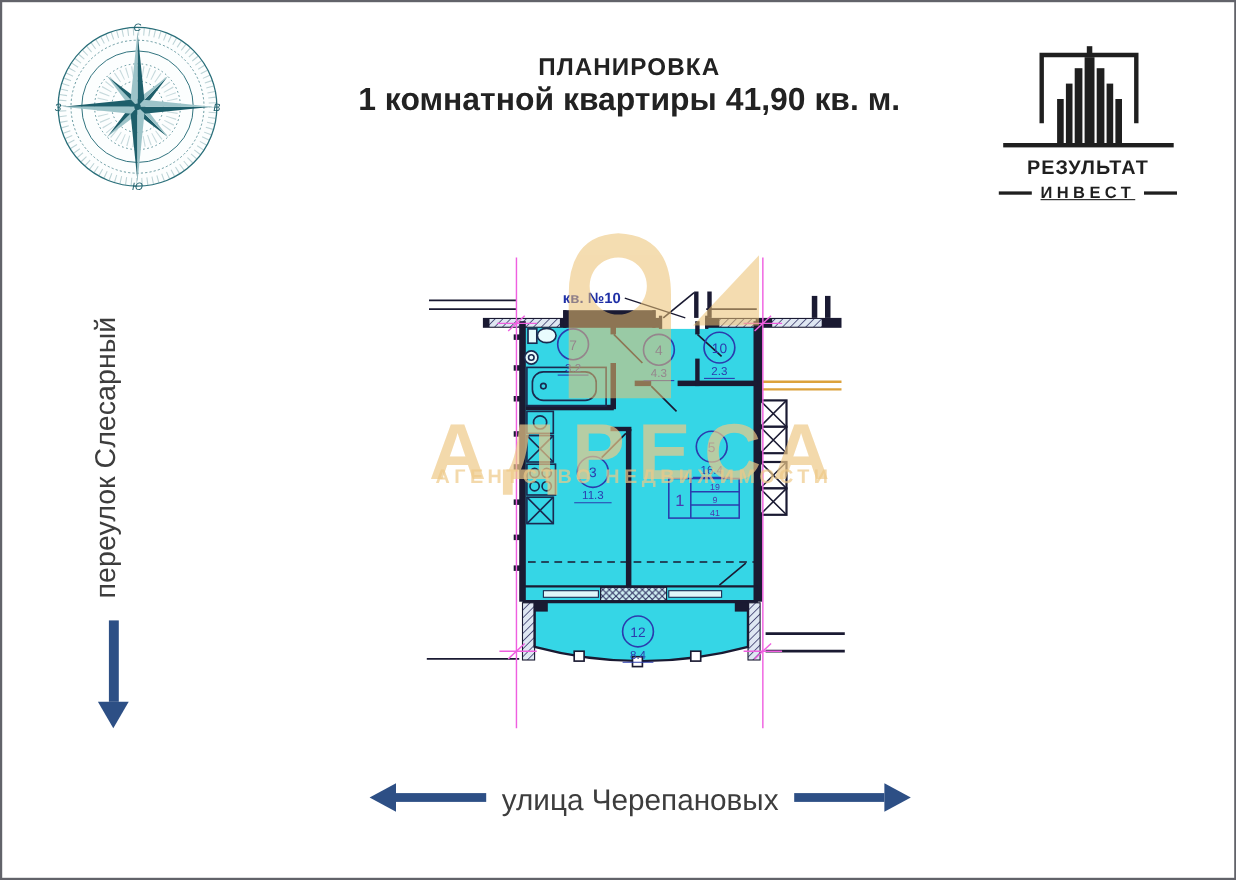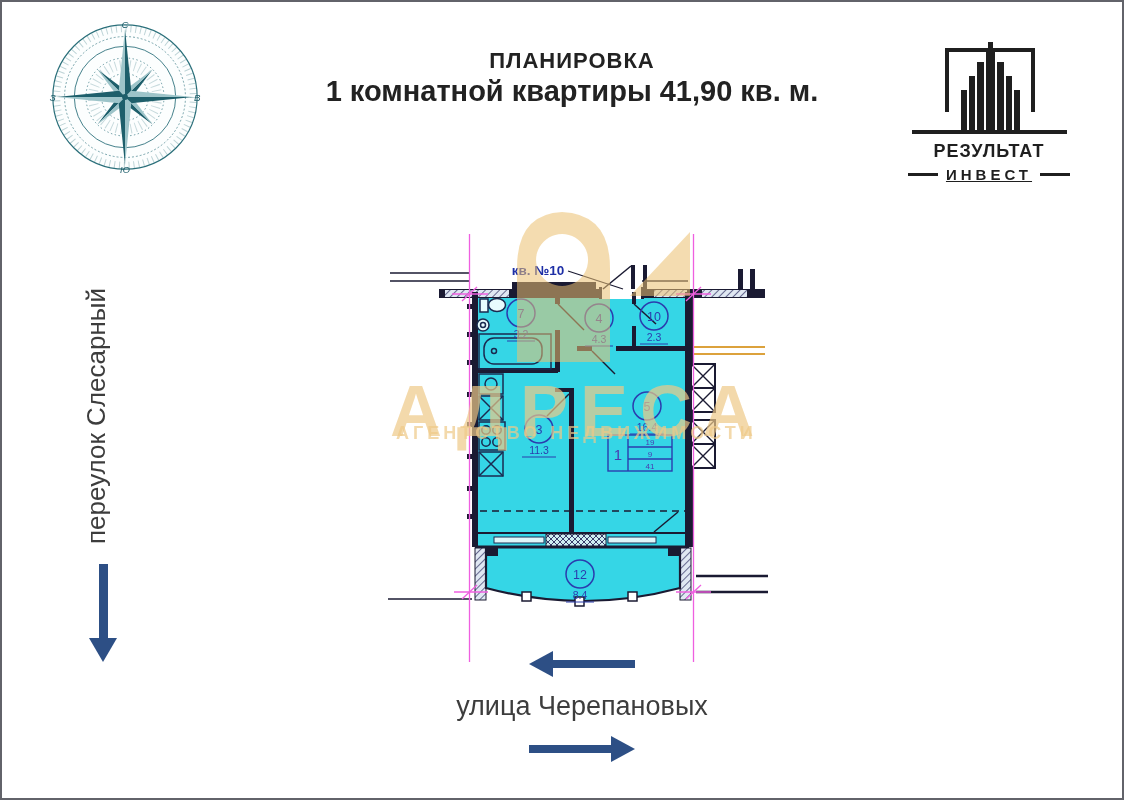--- a/index.html
+++ b/index.html
@@ -32,22 +32,22 @@
   }
   .arrow-down{position:absolute;left:86px;top:562px;width:30px;height:100px;}
   .arrow-down .shaft{width:9px;height:74px;background:#2d4f85;margin:0 auto;}
   .arrow-down .head{
     width:0;height:0;margin:0 auto;
     border-left:14px solid transparent;border-right:14px solid transparent;
     border-top:24px solid #2d4f85;
   }
   
   .street-bottom{
-    position:absolute;left:338px;top:686px;width:484px;height:36px;
-    display:flex;align-items:center;justify-content:center;gap:14px;flex-direction:column;
+    position:absolute;left:338px;top:710px;width:484px;height:36px;
+    display:flex;align-items:flex-start;justify-content:center;gap:14px;
   }
   .street-bottom .label{font-size:27px;color:#3d3d3d;white-space:nowrap;}
   .h-arrow{display:flex;align-items:center;}
   .h-arrow .shaft{width:82px;height:8px;background:#2d4f85;}
   .h-arrow .head-l{width:0;height:0;border-top:13px solid transparent;border-bottom:13px solid transparent;border-right:24px solid #2d4f85;}
   .h-arrow .head-r{width:0;height:0;border-top:13px solid transparent;border-bottom:13px solid transparent;border-left:24px solid #2d4f85;}
   
   .plan{position:absolute;left:378px;top:225px;width:400px;height:445px;}
   .rc{fill:none;stroke:#2b3cae;stroke-width:1.5;}
   .rn{fill:#2b3cae;font-size:12.5px;text-anchor:middle;}

